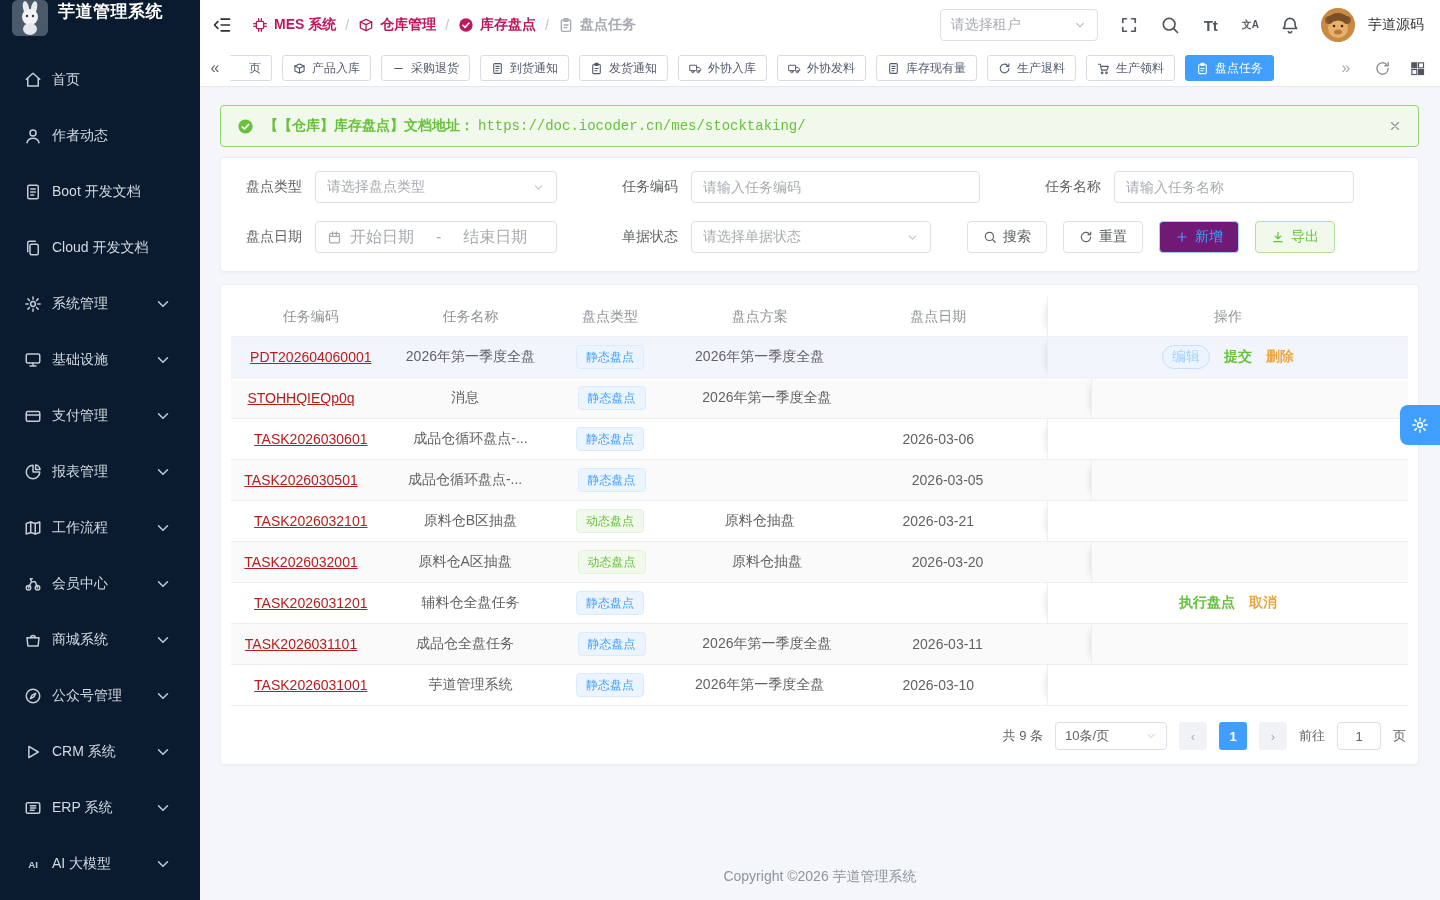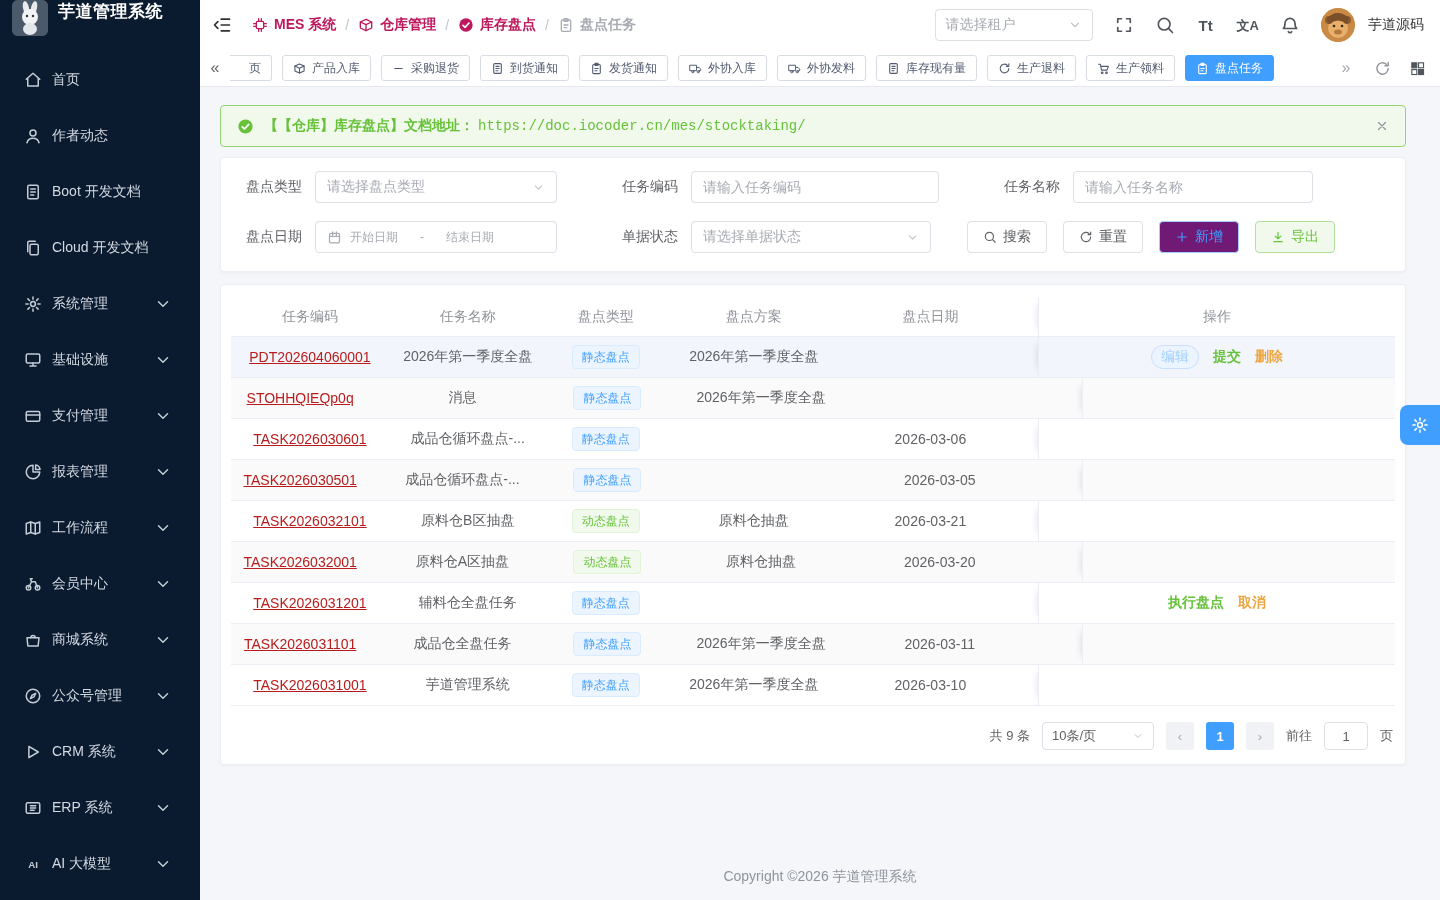--- a/index.html
+++ b/index.html
@@ -44,40 +44,40 @@
   .tab-scroll.disabled { color:#a8abb2; }
   .tabs { display:flex; align-items:center; gap:10px; overflow:hidden; flex:1; }
   .tab { height:26px; display:flex; align-items:center; gap:6px; padding:12px 10px; border:1px solid #d8dce3; border-radius:3px; font-size:12px; color:#515a6e; background:#fff; white-space:nowrap; cursor:pointer; flex-shrink:0; }
   .tab .i { width:13px; height:13px; }
   .tab.active { background:#409eff; border-color:#409eff; color:#fff; }
   .tab.clipped { width:42px; overflow:hidden; justify-content:flex-end; padding:0 10px 0 0; border-left:none; border-radius:0 3px 3px 0; }
   .tab-tools { display:flex; align-items:center; gap:18px; margin-left:12px; flex-shrink:0; }
   .tab-tools .tool { width:17px; height:17px; }
 
   
-  .content { position:relative; height:813px; padding:18px 34px 0 20px; background:#f4f6f9; }
+  .content { position:relative; height:813px; padding:18px 21px 0 20px; background:#f4f6f9; }
 
   .alert { height:42px; background:#f0f9eb; border:1px solid #95d475; border-radius:4px; display:flex; align-items:center; padding:0 16px; color:#67c23a; }
   .alert .i.check { width:17px; height:17px; margin-right:10px; }
   .alert b { font-weight:700; }
   .alert .url { font-weight:400; margin-left:4px;font-family:Liberation Mono, monospace; }
   .alert-close { margin-left:auto; width:14px; height:14px; color:#909399; cursor:pointer; }
 
   .card { background:#fff; border:1px solid #ebeef5; border-radius:4px; box-shadow:0 1px 3px rgba(0,0,0,.04); }
   .form-card { margin-top:10px; padding:13px 0 4px 24px; }
   .frow { display:flex; align-items:center; margin-bottom:18px; }
   .fgroup { display:flex; align-items:center; margin-right:64px; }
   .flabel { width:70px; text-align:right; padding-right:13px; color:#606266; font-size:14px; flex-shrink:0; }
   .fctrl { width:242px; height:32px; border:1px solid #dcdfe6; border-radius:4px; background:#fff; display:flex; align-items:center; padding:0 11px; }
   .fctrl input { border:none; outline:none; width:100%; font-size:14px; color:#606266; font-family:inherit; background:transparent; }
   .fctrl input::placeholder, .ph { color:#a8abb2; }
   .fctrl .chev { margin-left:auto; width:13px; height:13px; color:#c0c4cc; flex-shrink:0; }
   .drange { justify-content:flex-start; gap:0; }
   .drange .i.cal { width:15px; height:15px; color:#a8abb2; margin-right:8px; }
-  .drange .dph { font-size:12px; color:#a8abb2;text-align:right; }
+  .drange .dph { font-size:16px; color:#a8abb2;text-align:right; }
   .drange .dsep { margin:0 22px; color:#a8abb2; }
   .btns { display:flex; align-items:center; margin-left:36px; gap:16px; }
   .btn { height:32px; border:1px solid #dcdfe6; border-radius:4px; background:#fff; padding:0 15px; display:flex; align-items:center; gap:6px; font-size:14px; color:#606266; cursor:pointer; font-family:inherit; }
   .btn .i { width:14px; height:14px; }
   .btn.primary-plain { background:#701a75; border-color:#a0cfff; color:#409eff; }
   .btn.success-plain { background:#f0f9eb; border-color:#b3e19d; color:#67c23a; }
 
   .table-card { margin-top:12px; padding:12px 10px 14px 10px; }
   .t-head,.t-row { display:flex; align-items:center; }
   .t-head { height:40px; border-bottom:1px solid #ebeef5; color:#909399; font-weight:500; }
@@ -386,21 +386,21 @@
                 <path d="M9 4.5H4.5V9M15 4.5h4.5V9M9 19.5H4.5V15M15 19.5h4.5V15"></path>
               </svg>
             </span>
             <span class="i tool">
               <svg viewBox="0 0 24 24" width="100%" height="100%" fill="none" stroke="currentColor" stroke-width="2" stroke-linecap="round" stroke-linejoin="round">
                 <circle cx="11" cy="11" r="7"></circle>
                 <path d="M21 21l-4.6-4.6"></path>
               </svg>
             </span>
             <span class="i tool">Tt</span>
-            <span class="i tool" style="font-size: 13px; width: auto;">文A</span>
+            <span class="i tool" style="font-size: 10px; width: auto;">文A</span>
             <span class="i tool">
               <svg viewBox="0 0 24 24" width="100%" height="100%" fill="none" stroke="currentColor" stroke-width="2" stroke-linecap="round" stroke-linejoin="round">
                 <path d="M6 10a6 6 0 0 1 12 0c0 5 2 6.2 2 6.2H4S6 15 6 10"></path>
                 <path d="M10 20a2.2 2.2 0 0 0 4 0"></path>
               </svg>
             </span>
           </span>
         <span class="avatar">
           <svg viewBox="0 0 34 34" width="34" height="34">
               <circle cx="17" cy="17" r="17" fill="#c98a45"></circle>
@@ -565,21 +565,21 @@
               <span class="ph">请选择盘点类型</span>
               <span class="i chev">
                   <svg viewBox="0 0 24 24" width="100%" height="100%" fill="none" stroke="currentColor" stroke-width="2" stroke-linecap="round" stroke-linejoin="round">
                     <path d="M6 9l6 6 6-6"></path>
                   </svg>
                 </span>
             </div>
           </div>
           <div class="fgroup">
             <span class="flabel">任务编码</span>
-            <div class="fctrl" style="width:248px">
+            <div class="fctrl" style="width:289px">
               <input placeholder="请输入任务编码" style="">
             </div>
           </div>
           <div class="fgroup" style="margin-right:0">
             <span class="flabel">任务名称</span>
             <div class="fctrl" style="width:240px">
               <input placeholder="请输入任务名称" style="">
             </div>
           </div>
         </div>

